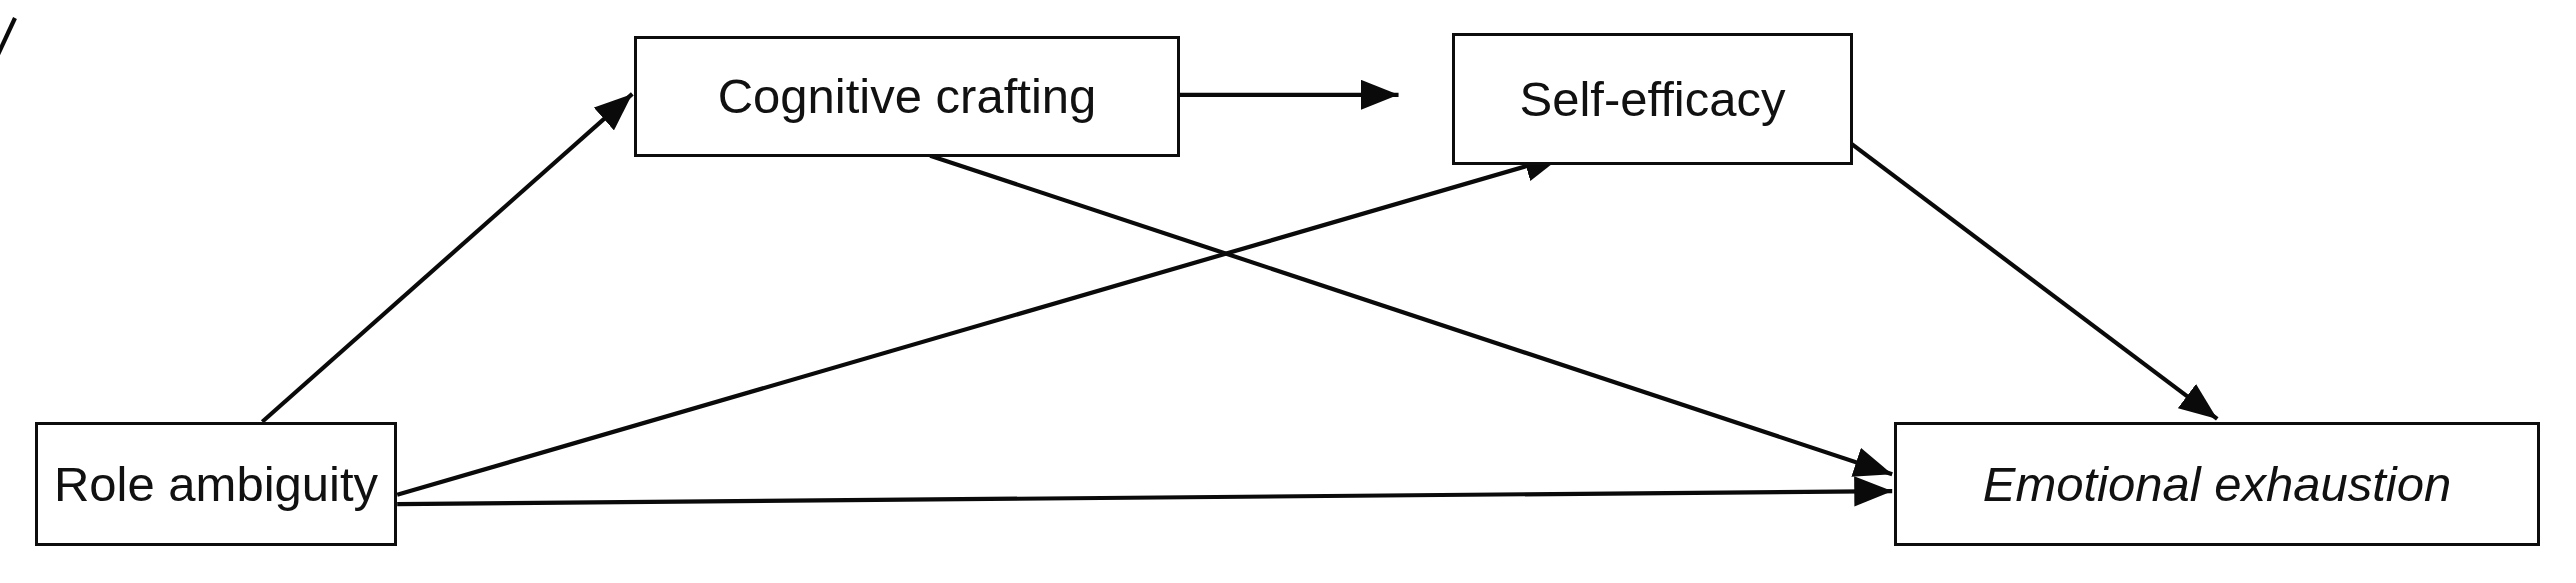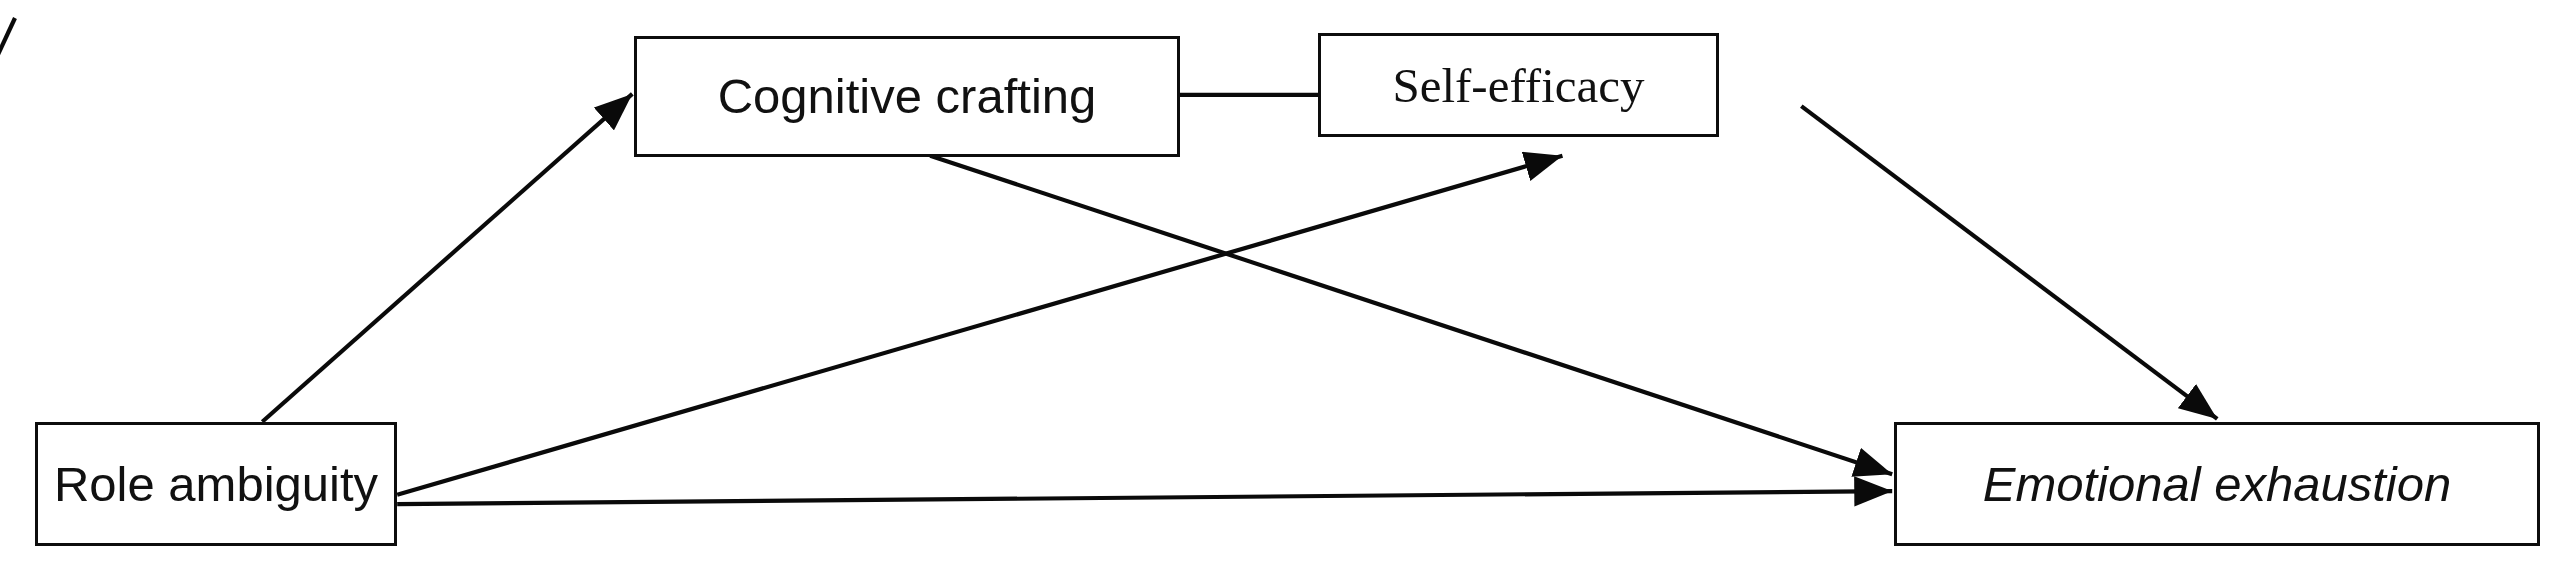--- a/index.html
+++ b/index.html
@@ -35,21 +35,21 @@
     display: flex;
     align-items: center;
     justify-content: center;
     font-size: 49px;
     line-height: 1;
     color: #111111;
     white-space: nowrap;
   }
   #node-role-ambiguity      { left: 35px;   top: 422px; width: 362px; height: 124px; }
   #node-cognitive-crafting  { left: 634px;  top: 36px;  width: 546px; height: 121px; }
-  #node-self-efficacy       { left: 1318px; top: 33px;  width: 401px; height: 104px; font-family: Liberation Serif, serif; }
+  #node-self-efficacy       { left: 1452px; top: 33px;  width: 401px; height: 132px; }
   #node-emotional-exhaustion{ left: 1894px; top: 422px; width: 646px; height: 124px; font-style: italic; }
 </style>
 </head>
 <body>
 
 <div id="canvas">
 
   <svg id="edges-svg" viewBox="0 0 2750 623" xmlns="http://www.w3.org/2000/svg">
     <defs>
       <marker id="arrowhead" viewBox="0 0 10 8" refX="10" refY="4" markerWidth="9" markerHeight="7.2" orient="auto">

